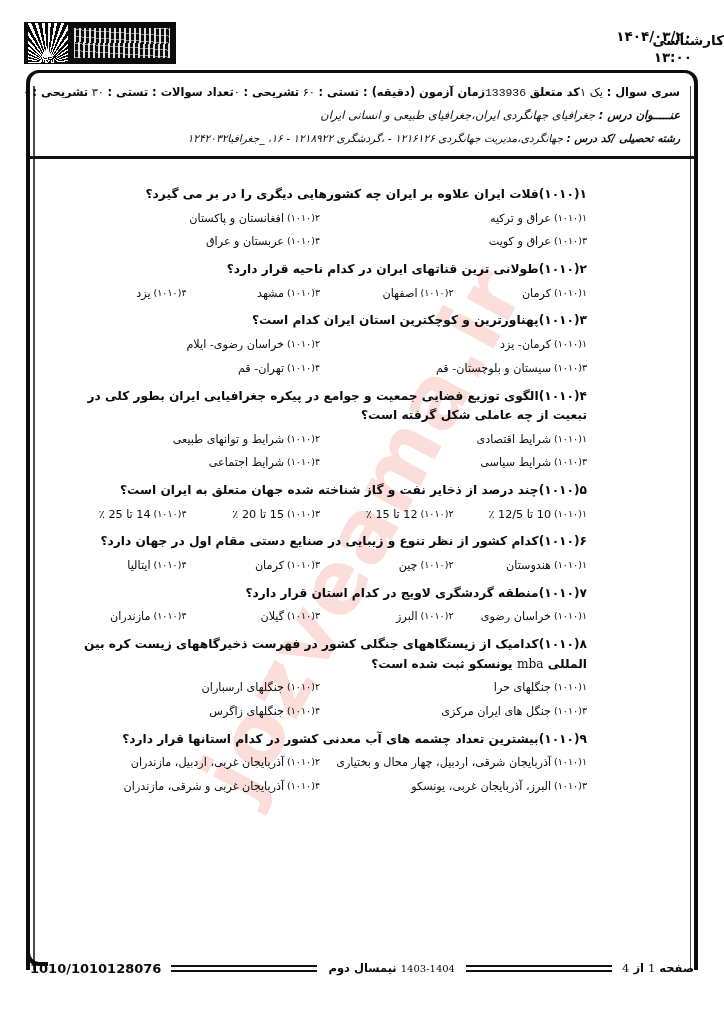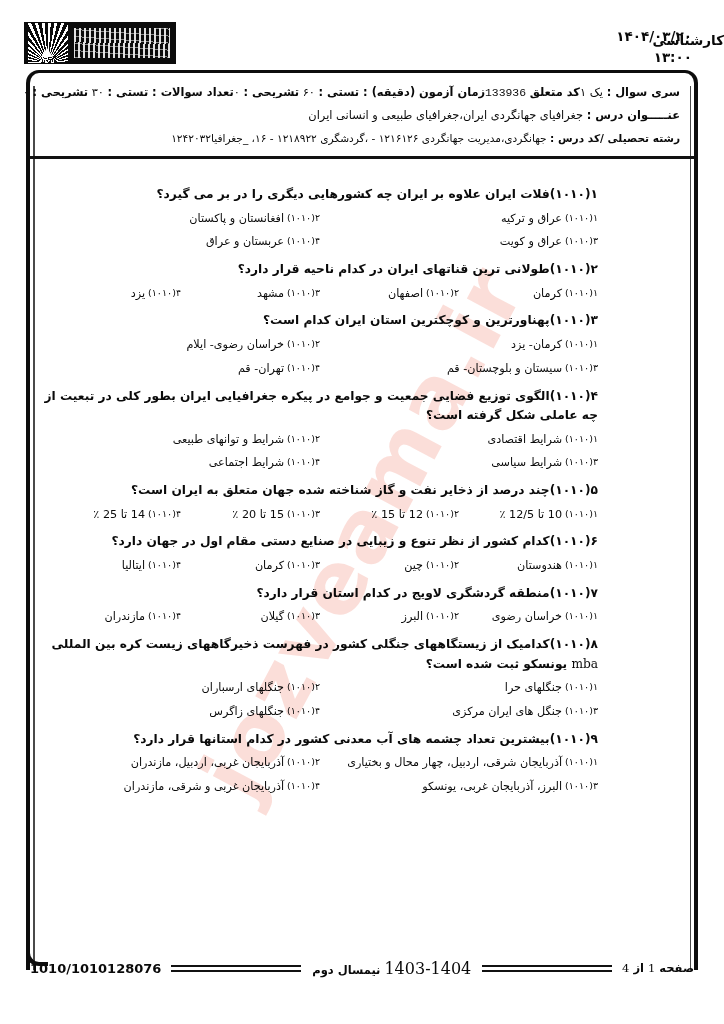--- a/index.html
+++ b/index.html
@@ -100,29 +100,29 @@
   }
   .meta-row{
     display:flex;align-items:baseline;justify-content:space-between;
     font-size:11.4px;line-height:1.95;white-space:nowrap;
   }
   .lbl{font-weight:700;}
   .val{font-weight:400;}
   .meta-seg{display:inline-block;}
   .ltrnum{direction:ltr;display:inline-block;font-family:Liberation Mono, monospace;}
   .meta-row-2,.meta-row-3{
-    display:block;font-size:11.4px;line-height:2.05;
+    display:block;font-size:11.4px;line-height:2.05;font-style:italic;
   }
   .meta-row-3{font-size:10.6px;}
 
   
   .body{
     position:absolute;left:30px;top:176px;width:580px;
     box-sizing:border-box;
-    padding:0 12px;
+    padding:0 23px;
     z-index:4;
   }
   .q{margin:0 0 4px 0;}
   .q-text{
     font-size:12.2px;font-weight:700;
     text-align:right;line-height:1.6;
     margin:9px 0 6px 0;
   }
   .q-num{font-weight:700;}
   .q-en{direction:ltr;display:inline-block;font-family:"DejaVu Serif","Liberation Serif",serif;font-weight:400;}
@@ -157,21 +157,21 @@
     min-width:20px;
     box-sizing:border-box;
     height:7px;
   }
   .f-code{
     font-family:"DejaVu Sans","Liberation Sans",sans-serif;
     font-weight:700;font-size:13px;direction:ltr;
     padding:0 4px;white-space:nowrap;
   }
   .f-term{font-weight:700;font-size:11.5px;white-space:nowrap;padding:0 5px;}
-  .f-term .yr{direction:ltr;display:inline-block;font-family:"DejaVu Serif","Liberation Serif",serif;font-weight:400;font-size:16px;}
+  .f-term .yr{direction:ltr;display:inline-block;font-family:"DejaVu Serif","Liberation Serif",serif;font-weight:400;font-size:10px;}
   .f-page{font-weight:700;font-size:11.5px;white-space:nowrap;padding:0 4px;}
   .f-page .n{direction:ltr;display:inline-block;font-family:"DejaVu Serif","Liberation Serif",serif;font-weight:400;}
   .footer-corner{
     position:absolute;left:26px;top:930px;width:22px;height:36px;
     border-left:4px solid #0d0d0d;border-bottom:4px solid #0d0d0d;
     border-bottom-left-radius:13px;z-index:5;box-sizing:border-box;
   }
 </style>
 </head>
 <body>

